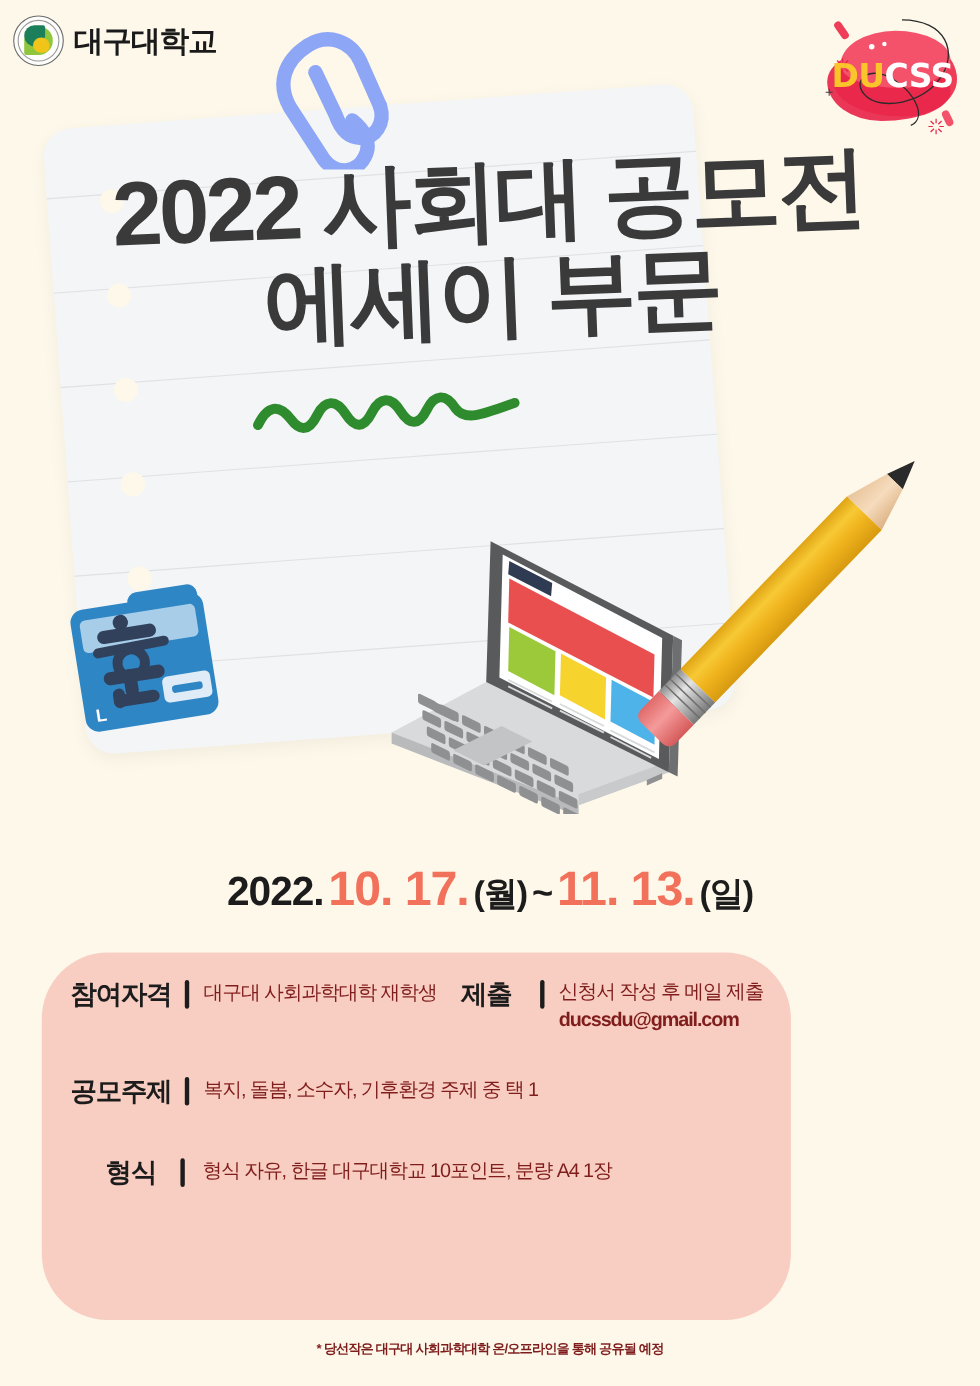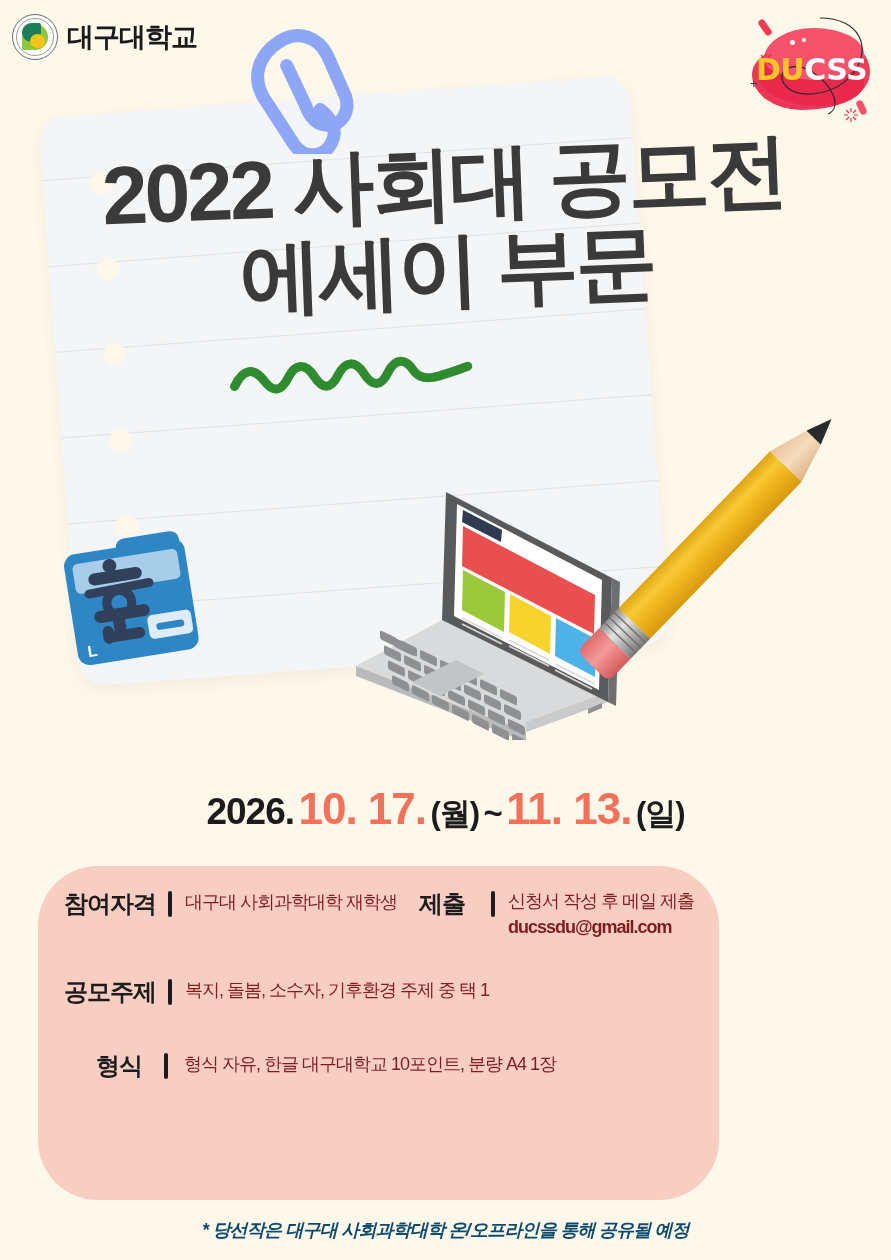--- a/index.html
+++ b/index.html
@@ -79,21 +79,21 @@
   .panel{
     position:absolute;left:38px;top:866px;width:681px;height:334px;
     background:#f9cec2;border-radius:60px 60px 60px 60px;
   }
   .row{position:absolute;display:flex;align-items:flex-start;}
   .lbl{font-size:24px;font-weight:bold;color:#1c1c1c;white-space:nowrap;letter-spacing:-1px;}
   .bar{width:4px;background:#1c1c1c;border-radius:2px;margin:3px 13px 0 12px;height:26px;flex:none;}
   .val{font-size:18px;color:#7f1d1d;letter-spacing:-1px;line-height:1.3;white-space:nowrap;}
 
   .note{position:absolute;left:0;right:0;top:1218px;text-align:center;
-        font-size:18px;font-weight:bold;color:#0c4a6e;letter-spacing:-0.8px;white-space:nowrap;font-style:italic;}
+        font-size:12px;font-weight:bold;color:#7f1d1d;letter-spacing:-0.8px;white-space:nowrap;}
 </style>
 </head>
 <body>
 
 <div class="poster">
 
   <div class="uni-logo">
     <div class="uni-seal">
       <div class="ring"></div>
         <div class="g1"></div>
@@ -276,21 +276,21 @@
         <path d="M148 290 h44"></path>
           <path d="M148 297 h44"></path>
           <path d="M148 304 h44"></path>
       </g>
 
       <path d="M148 312 h44 v24 a8 8 0 0 1 -8 8 h-28 a8 8 0 0 1 -8 -8 Z" fill="url(#eg)"></path>
     </g>
   </svg>
 
   <div class="date-row">
-    <span class="d-year">2026.</span>
+    <span class="d-year">2022.</span>
     <span class="d-num">10. 17.</span>
     <span class="d-day">(월)</span>
     <span class="d-tilde">~</span>
     <span class="d-num">11. 13.</span>
     <span class="d-day">(일)</span>
   </div>
 
   <div class="panel">
 
     <div class="row" style="left:26px;top:22px;">

